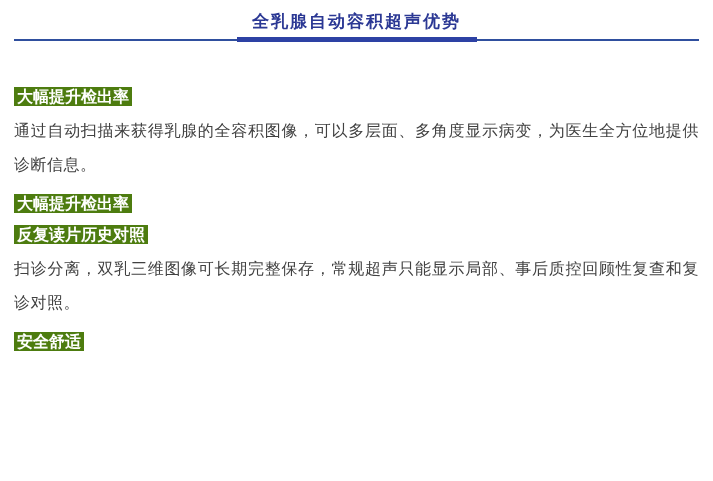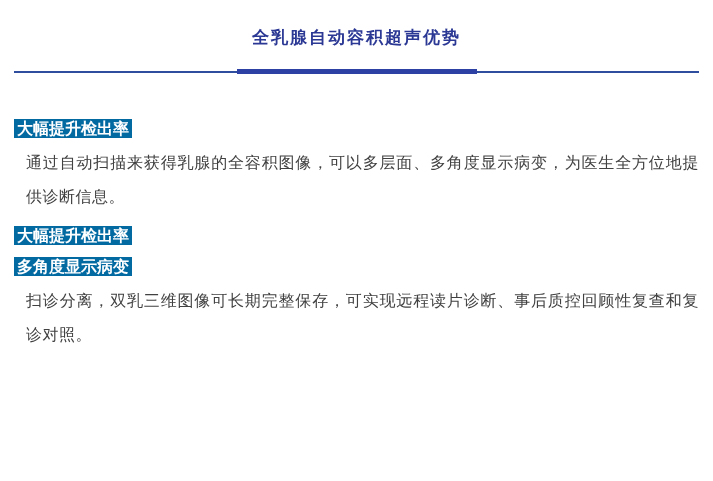--- a/index.html
+++ b/index.html
@@ -26,21 +26,21 @@
     text-align: center;
     padding-top: 11px;
   }
   .page-title {
     display: inline-block;
     font-size: 17px;
     font-weight: bold;
     letter-spacing: 2px;
     color: #2b3894;
     line-height: 22px;
-    margin: 16px;
+    margin: 0;
   }
   
   .title-rule {
     position: relative;
     height: 2px;
     background: #2f4f9e;
     margin-top: 6px;
   }
   .title-rule .accent {
     position: absolute;
@@ -54,26 +54,26 @@
   
   .section:first-of-type .sec-heading { margin-top: 46px; }
   .sec-heading {
     margin: 12px 0 0 0;
     font-size: 16px;
     font-weight: bold;
     line-height: 17px;
   }
   .sec-heading .hl {
     display: inline-block;
-    background: #0369a1;
+    background: #4d7c0f;
     color: #ffffff;
     padding: 1px 3px;
   }
   .sec-body {
-    margin: 8px 0 0 12px;
+    margin: 8px 0 0 0;
     font-size: 16px;
     line-height: 34px;
     color: #414141;
     text-align: justify;
     letter-spacing: 0.5px;
   }
 </style>
 </head>
 <body>
 
@@ -96,22 +96,25 @@
   </section>
 
   <section class="section">
     <h2 class="sec-heading">
       <span class="hl">大幅提升检出率</span>
     </h2>
   </section>
 
   <section class="section">
     <h2 class="sec-heading">
-      <span class="hl">多角度显示病变</span>
+      <span class="hl">反复读片历史对照</span>
     </h2>
-    <p class="sec-body">扫诊分离，双乳三维图像可长期完整保存，可实现远程读片诊断、事后质控回顾性复查和复诊对照。</p>
+    <p class="sec-body">扫诊分离，双乳三维图像可长期完整保存，常规超声只能显示局部、事后质控回顾性复查和复诊对照。</p>
   </section>
 
   <section class="section">
+    <h2 class="sec-heading">
+      <span class="hl">安全舒适</span>
+    </h2>
   </section>
 </div>
 
 </div>
 
 </body></html>

